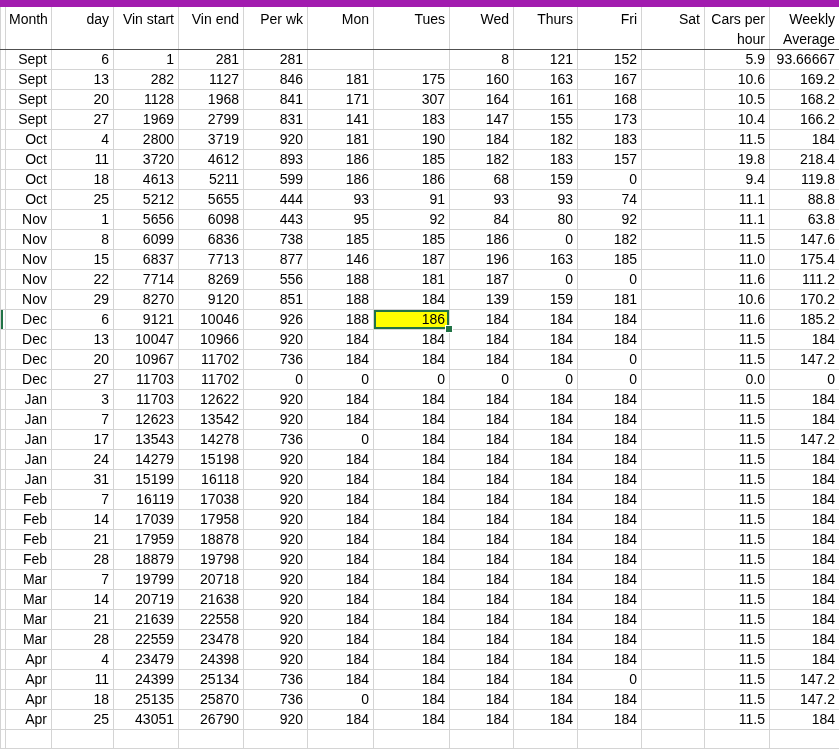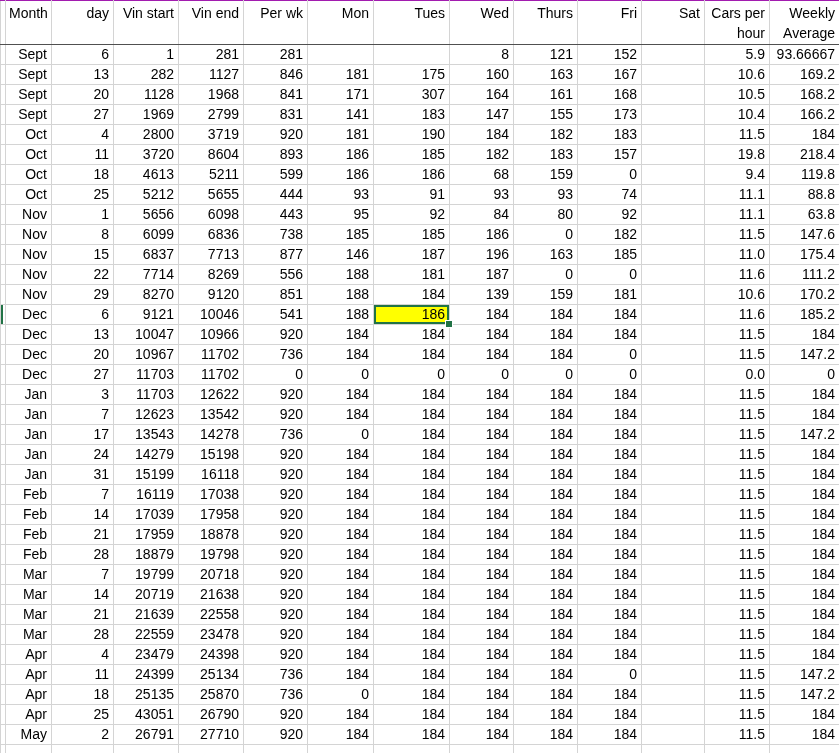--- a/index.html
+++ b/index.html
@@ -38,21 +38,21 @@
     text-align: right;
     padding: 0 4px 0 0;
     box-sizing: border-box;
   }
   th {
     height: 44px;
     vertical-align: top;
     line-height: 20px;
     padding-top: 2px;
     white-space: normal;
-    border-top: 1px solid #a21caf;
+    border-top: 7px solid #a21caf;
     border-bottom: 1px solid #505050;
     overflow: hidden;
     margin-top: 8px;
   }
   th.left { text-align: left; padding-left: 3px; }
   td {
     height: 19px;
     line-height: 19px;
     white-space: nowrap;
     vertical-align: middle;
@@ -194,21 +194,21 @@
           <td>183</td>
           <td></td>
           <td>11.5</td>
           <td>184</td>
         </tr>
         <tr>
           <td class="edge bl"></td>
           <td>Oct</td>
           <td>11</td>
           <td>3720</td>
-          <td>8604</td>
+          <td>4612</td>
           <td>893</td>
           <td>186</td>
           <td>185</td>
           <td>182</td>
           <td>183</td>
           <td>157</td>
           <td></td>
           <td>19.8</td>
           <td>218.4</td>
         </tr>
@@ -323,21 +323,21 @@
           <td></td>
           <td>10.6</td>
           <td>170.2</td>
         </tr>
         <tr>
           <td class="edge bl rowind"></td>
           <td>Dec</td>
           <td>6</td>
           <td>9121</td>
           <td>10046</td>
-          <td>541</td>
+          <td>926</td>
           <td>188</td>
           <td class="sel"><span>186</span><span class="fill-handle"></span></td>
           <td>184</td>
           <td>184</td>
           <td>184</td>
           <td></td>
           <td>11.6</td>
           <td>185.2</td>
         </tr>
         <tr>
@@ -655,36 +655,20 @@
           <td>184</td>
           <td>184</td>
           <td>184</td>
           <td>184</td>
           <td></td>
           <td>11.5</td>
           <td>184</td>
         </tr>
         <tr>
           <td class="edge bl"></td>
-          <td>May</td>
-          <td>2</td>
-          <td>26791</td>
-          <td>27710</td>
-          <td>920</td>
-          <td>184</td>
-          <td>184</td>
-          <td>184</td>
-          <td>184</td>
-          <td>184</td>
-          <td></td>
-          <td>11.5</td>
-          <td>184</td>
-        </tr>
-        <tr>
-          <td class="edge bl"></td>
           <td class=""></td>
           <td class=""></td>
           <td class=""></td>
           <td class=""></td>
           <td class=""></td>
           <td class=""></td>
           <td class=""></td>
           <td class=""></td>
           <td class=""></td>
           <td class=""></td>

